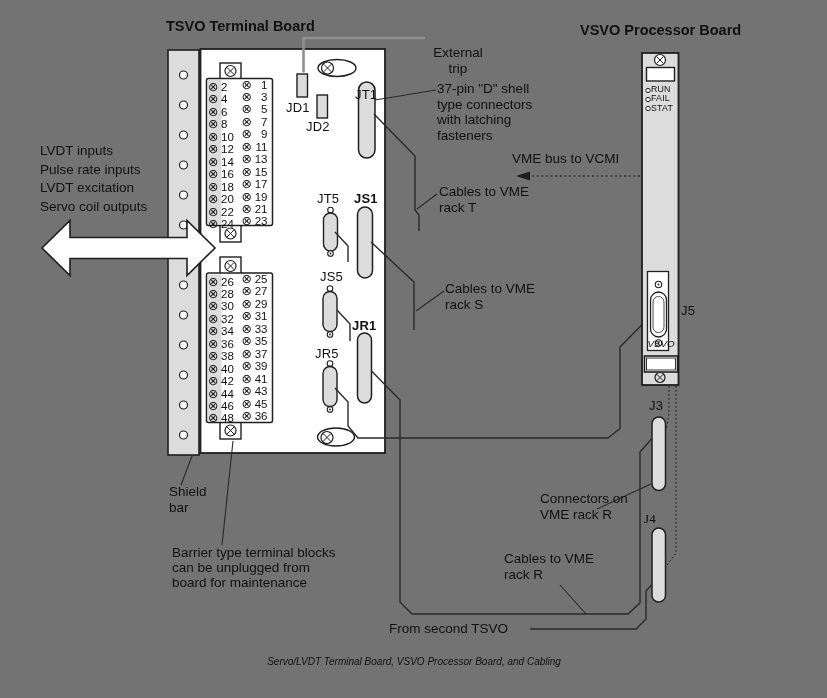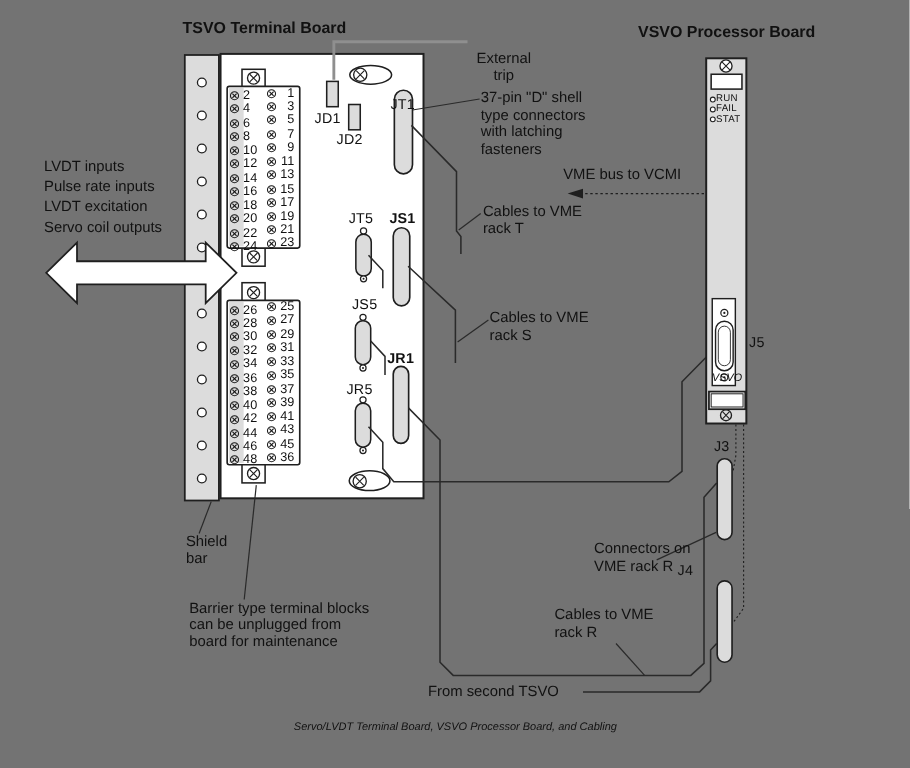--- a/index.html
+++ b/index.html
@@ -215,21 +215,21 @@
 <div class="lbl conn-lbl" style="left:286px;top:100px;font-weight:normal;">JD1</div>
 <div class="lbl conn-lbl" style="left:306px;top:119px;font-weight:normal;">JD2</div>
 <div class="lbl conn-lbl" style="left:355px;top:63px;font-weight:normal;margin-top:24px;">JT1</div>
 <div class="lbl conn-lbl" style="left:317px;top:191px;font-weight:normal;">JT5</div>
 <div class="lbl conn-lbl" style="left:354px;top:191px;font-weight:bold;">JS1</div>
 <div class="lbl conn-lbl" style="left:320px;top:269px;font-weight:normal;">JS5</div>
 <div class="lbl conn-lbl" style="left:352px;top:318px;font-weight:bold;">JR1</div>
 <div class="lbl conn-lbl" style="left:315px;top:346px;font-weight:normal;">JR5</div>
 <div class="lbl conn-lbl" style="left:681px;top:303px;font-weight:normal;">J5</div>
 <div class="lbl conn-lbl" style="left:649px;top:398px;font-weight:normal;">J3</div>
-<div class="lbl conn-lbl" style="left:616px;top:511px;font-weight:normal;">J4</div>
+<div class="lbl conn-lbl" style="left:644px;top:511px;font-weight:normal;font-family:Liberation Serif, serif;">J4</div>
 
 <div class="lbl" style="left:651px;top:85px;">
   <div class="led-lbl">RUN</div>
   <div class="led-lbl">FAIL</div>
   <div class="led-lbl">STAT</div>
 </div>
 
 <div class="lbl vsvo-tag" style="left:644.5px;top:336px;width:33px;font-style:italic;">VSVO</div>
 
 <div class="tblock" id="tblock-upper" style="top:78.5px;height:147px;">

